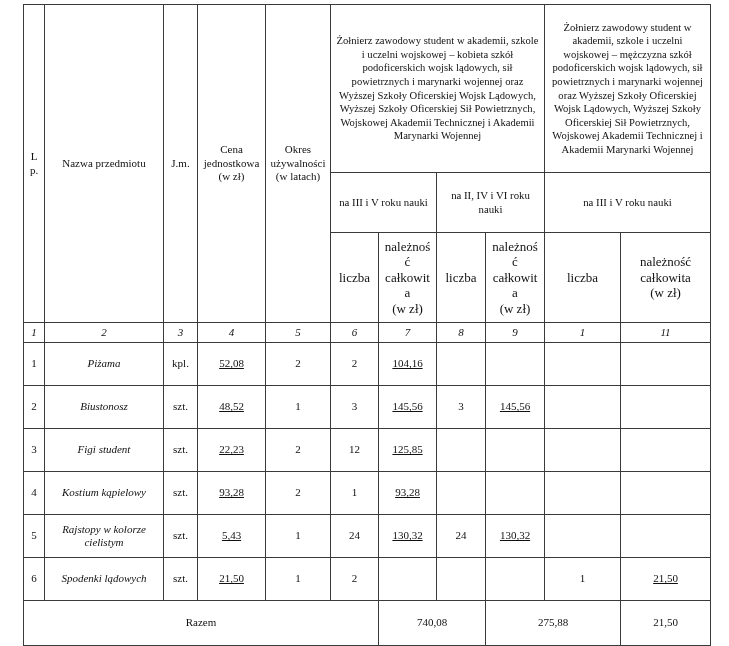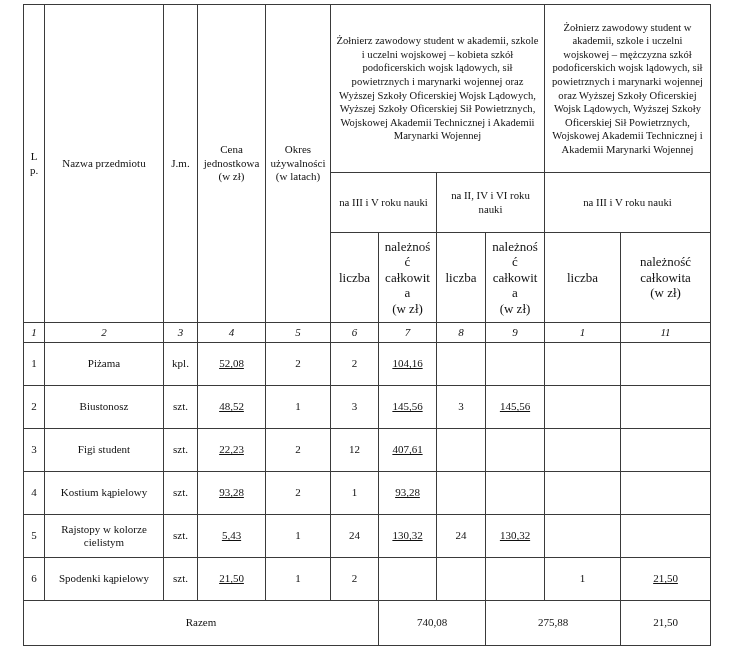--- a/index.html
+++ b/index.html
@@ -80,20 +80,21 @@
   }
 
   
   .datarow td {
     height: 43px;
     font-size: 11px;
   }
   .c-left {
     text-align: left;
     padding-left: 8px;
+    font-style: italic;
   }
   .c-right {
     text-align: right;
     padding-right: 8px;
     text-decoration: underline;
   }
   .c-center { text-align: center; }
 
   
   .totalrow td {
@@ -222,21 +223,21 @@
         <td class="c-right"></td>
       </tr>
 
       <tr class="datarow">
         <td class="c-center">3</td>
         <td class="c-left">Figi student</td>
         <td class="c-center">szt.</td>
         <td class="c-right">22,23</td>
         <td class="c-center">2</td>
         <td class="c-center">12</td>
-        <td class="c-right">407,61</td>
+        <td class="c-right">125,85</td>
         <td class="c-center"></td>
         <td class="c-right"></td>
         <td class="c-center"></td>
         <td class="c-right"></td>
       </tr>
 
       <tr class="datarow">
         <td class="c-center">4</td>
         <td class="c-left">Kostium kąpielowy</td>
         <td class="c-center">szt.</td>
@@ -259,21 +260,21 @@
         <td class="c-center">24</td>
         <td class="c-right">130,32</td>
         <td class="c-center">24</td>
         <td class="c-right">130,32</td>
         <td class="c-center"></td>
         <td class="c-right"></td>
       </tr>
 
       <tr class="datarow">
         <td class="c-center">6</td>
-        <td class="c-left">Spodenki kąpielowy</td>
+        <td class="c-left">Spodenki lądowych</td>
         <td class="c-center">szt.</td>
         <td class="c-right">21,50</td>
         <td class="c-center">1</td>
         <td class="c-center">2</td>
         <td class="c-right"></td>
         <td class="c-center"></td>
         <td class="c-right"></td>
         <td class="c-center">1</td>
         <td class="c-right">21,50</td>
       </tr>

